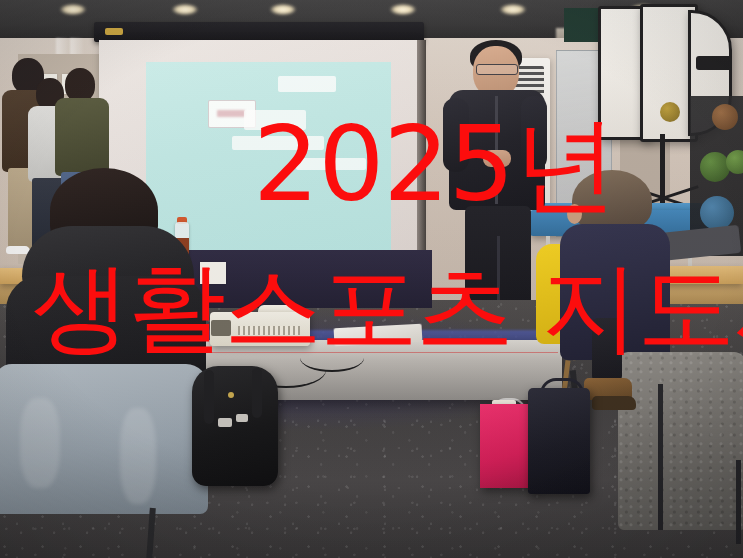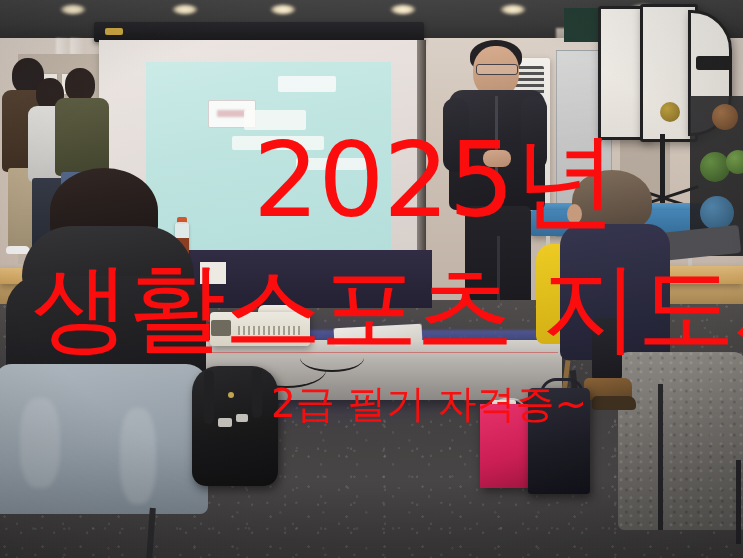--- a/index.html
+++ b/index.html
@@ -228,21 +228,21 @@
     background:#d2552a;border-radius:2px;}
 
   .vignette{position:absolute;inset:0;pointer-events:none;
     background:radial-gradient(ellipse 95% 85% at 50% 45%, rgba(0,0,0,0) 50%, rgba(0,0,0,.28) 100%);}
   .warm{position:absolute;inset:0;pointer-events:none;
     background:linear-gradient(180deg, rgba(255,238,214,.06), rgba(0,0,0,.05));}
 
   
   .ovl{position:absolute;color:#fc0d0d;font-weight:400;white-space:nowrap;
     font-family:"DejaVu Sans","Liberation Sans",sans-serif;line-height:1;}
-  #t-year{left:253px;top:128px;font-size:104px;letter-spacing:-1px;}
+  #t-year{left:253px;top:112px;font-size:104px;letter-spacing:-1px;}
   #t-main{left:32px;top:258px;font-size:98px;letter-spacing:-2px;}
   #t-sub{left:271px;top:384px;font-size:39px;letter-spacing:0px;opacity:.97;}
 </style>
 </head>
 <body>
 
 <div id="stage">
 
   <div id="photo">
 
@@ -416,15 +416,14 @@
 
     <div class="bc-handle"></div>
     <div class="briefcase"></div>
 
     <div class="warm"></div>
     <div class="vignette"></div>
   </div>
 
   <div class="ovl" id="t-year">2025년</div>
   <div class="ovl" id="t-main">생활스포츠 지도사</div>
-  <div class="ovl" id="t-sub">2급 필기 자격증~</div>
 
 </div>
 
 </body></html>

